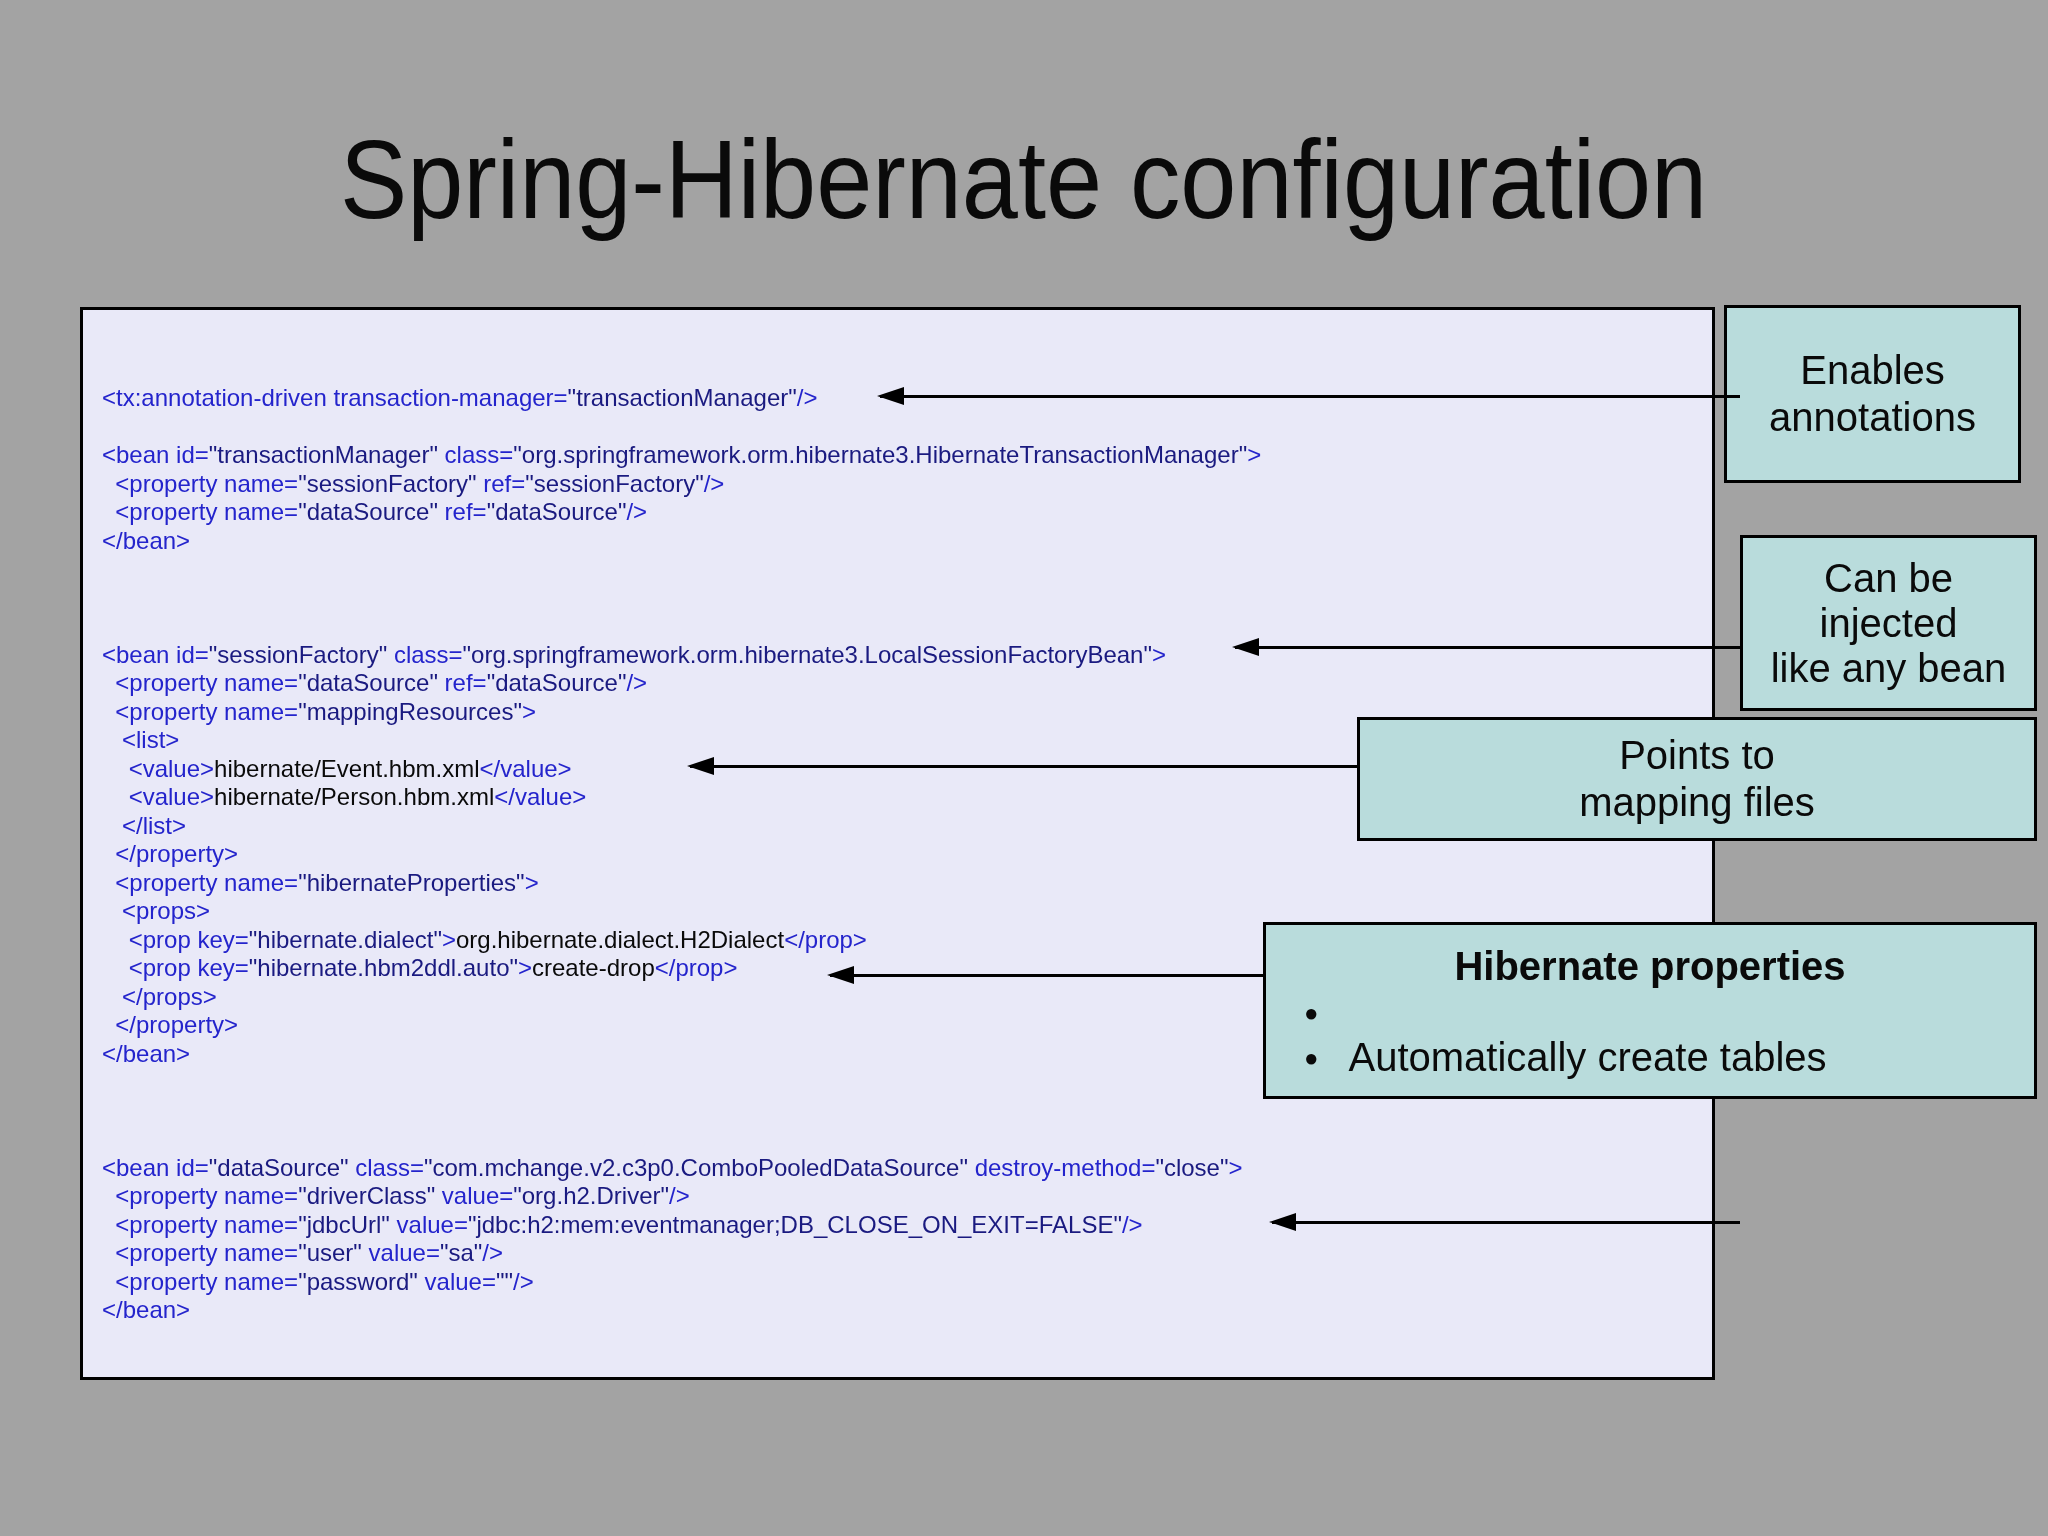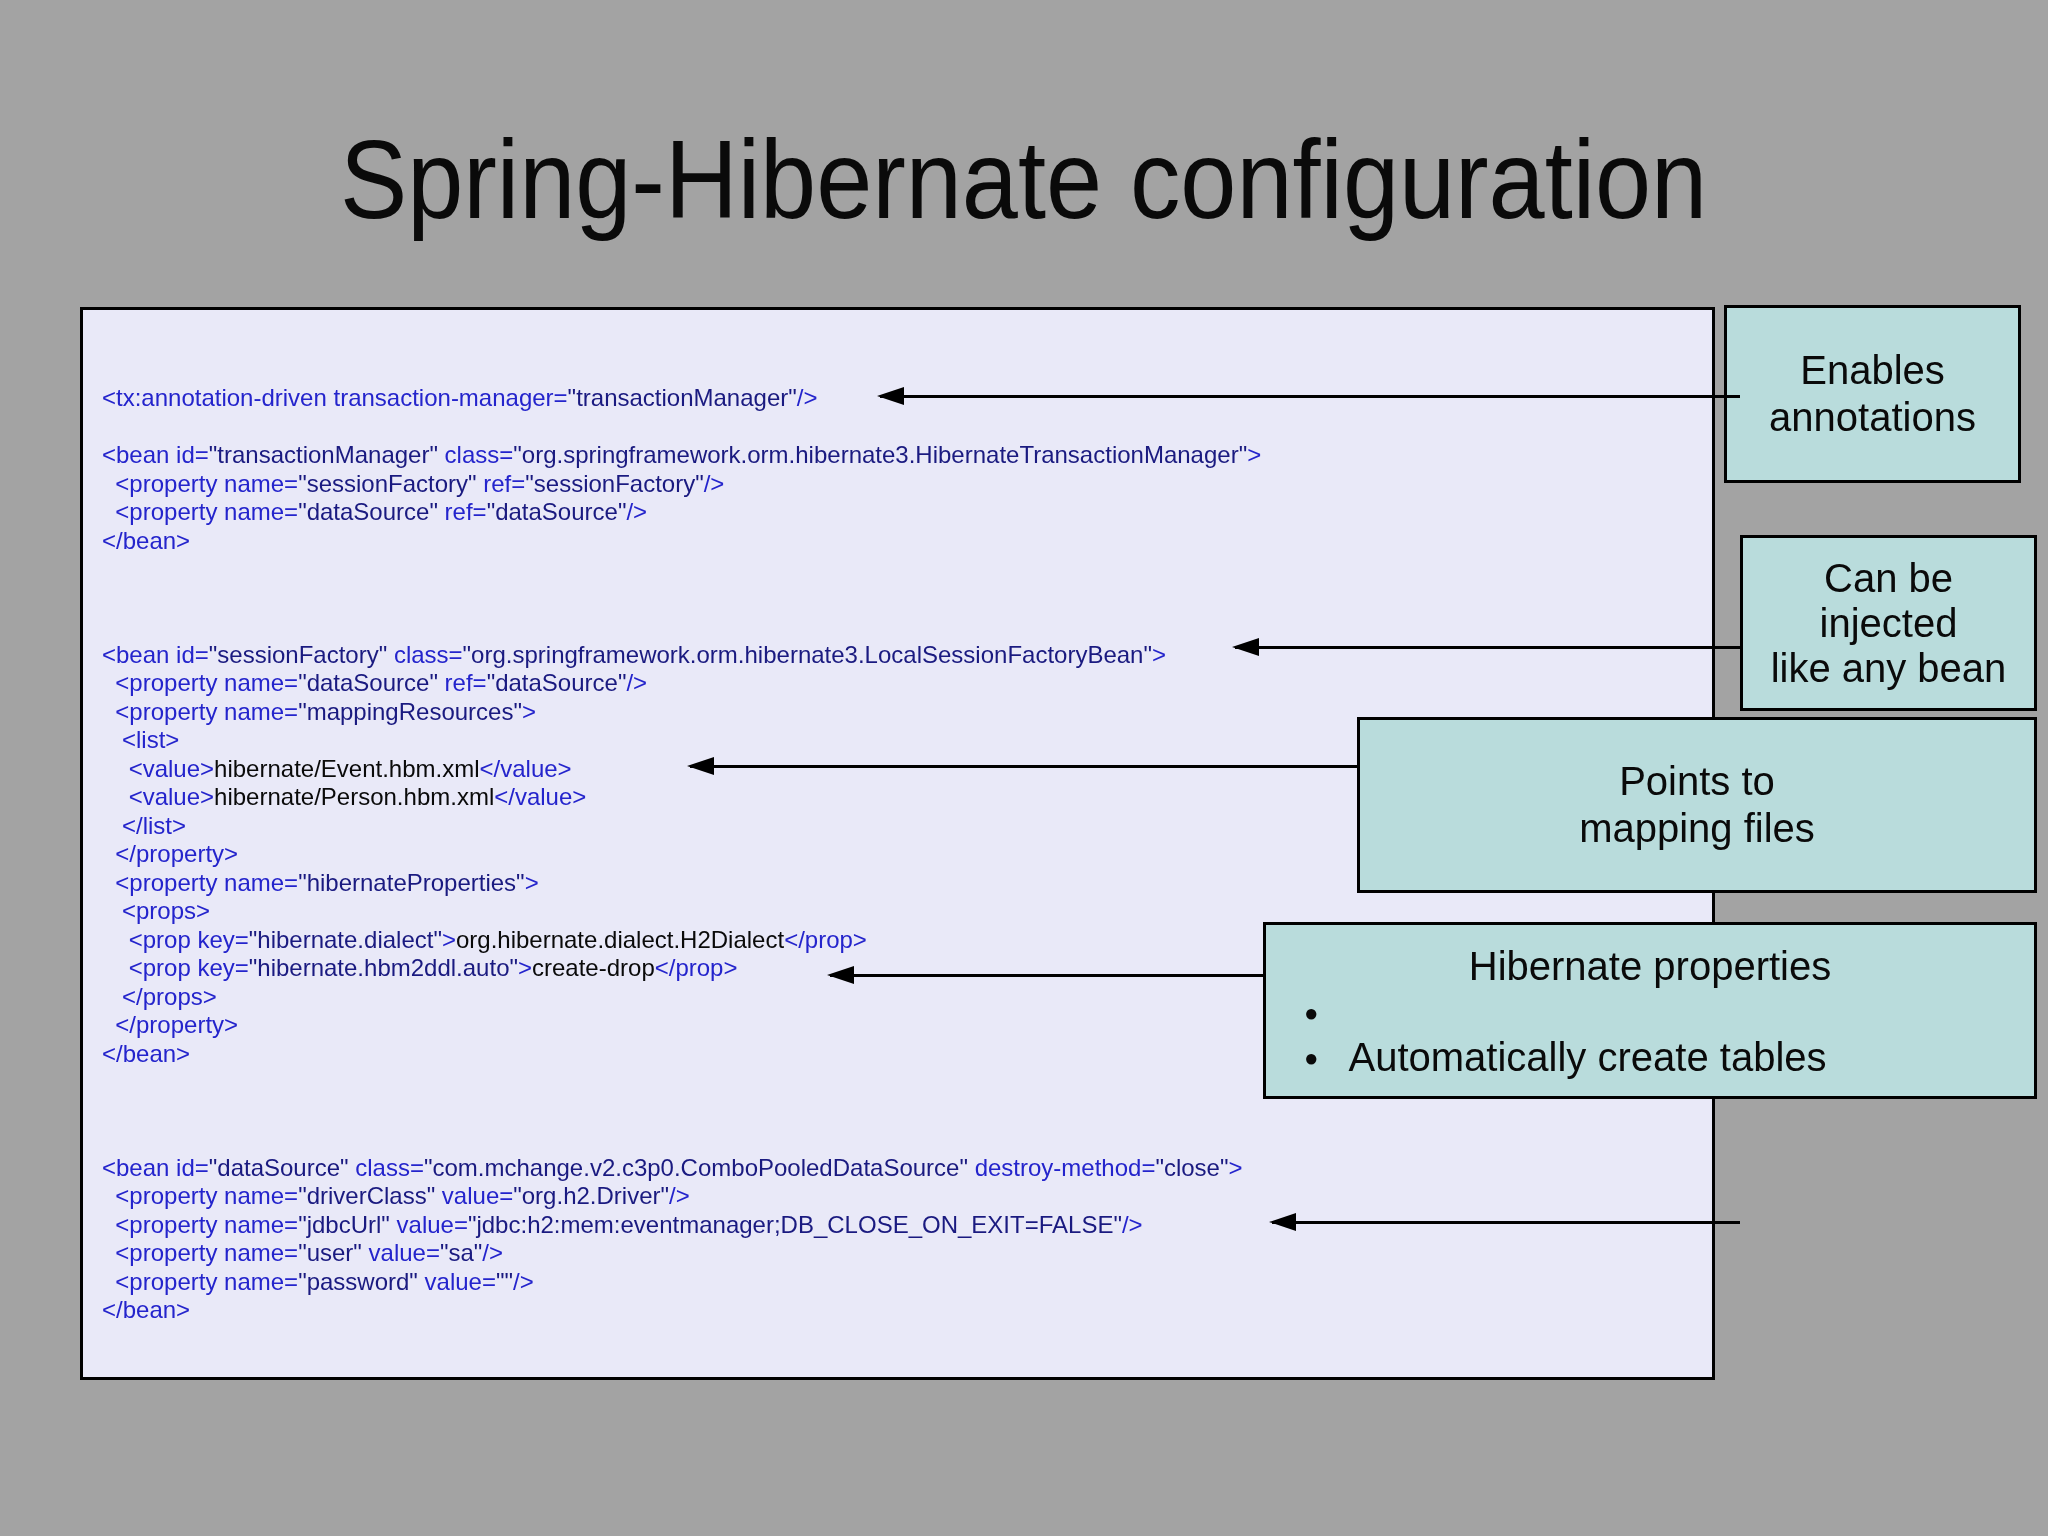--- a/index.html
+++ b/index.html
@@ -29,28 +29,28 @@
   .seg-txt{color:var(--content_black,#0a0a0a);}
   
   .callout{
     position:absolute;box-sizing:border-box;z-index:2;
     background:var(--callout_teal,#b9dcdc);border:3px solid var(--border_black,#000);
     display:flex;align-items:center;justify-content:center;
     font-size:40px;line-height:47px;text-align:center;white-space:pre-line;color:#0a0a0a;
   }
   .co-enables   {left:1724px;top:305px; width:297px;height:178px;}
   .co-injected  {left:1740px;top:512px; width:297px;height:176px;line-height:45px;margin-top:23px;}
-  .co-mapping   {left:1357px;top:717px; width:680px;height:176px;}
+  .co-mapping   {left:1357px;top:717px; width:680px;height:124px;}
   .co-connection{left:1740px;top:1126px;width:297px;height:178px;}
   .co-hibernate {
     left:1263px;top:922px;width:774px;height:177px;
     flex-direction:column;justify-content:center;align-items:stretch;
     white-space:normal;text-align:left;
   }
-  .hib-title{text-align:center;line-height:48px;}
+  .hib-title{text-align:center;line-height:48px;font-weight:bold;}
   .hib-bullet{display:flex;align-items:center;padding-left:38px;line-height:45px;}
   .bullet-icon{font-size:24px;margin-right:30px;flex:0 0 auto;}
   
   .arrow{position:absolute;height:3px;background:var(--border_black,#000);z-index:3;}
   .arrow::before{
     content:'';position:absolute;left:-3px;top:-8px;width:0;height:0;
     border-right:27px solid var(--border_black,#000);
     border-top:9px solid transparent;border-bottom:9px solid transparent;
   }
   .ar-1{left:880px; top:395px; width:860px;}

